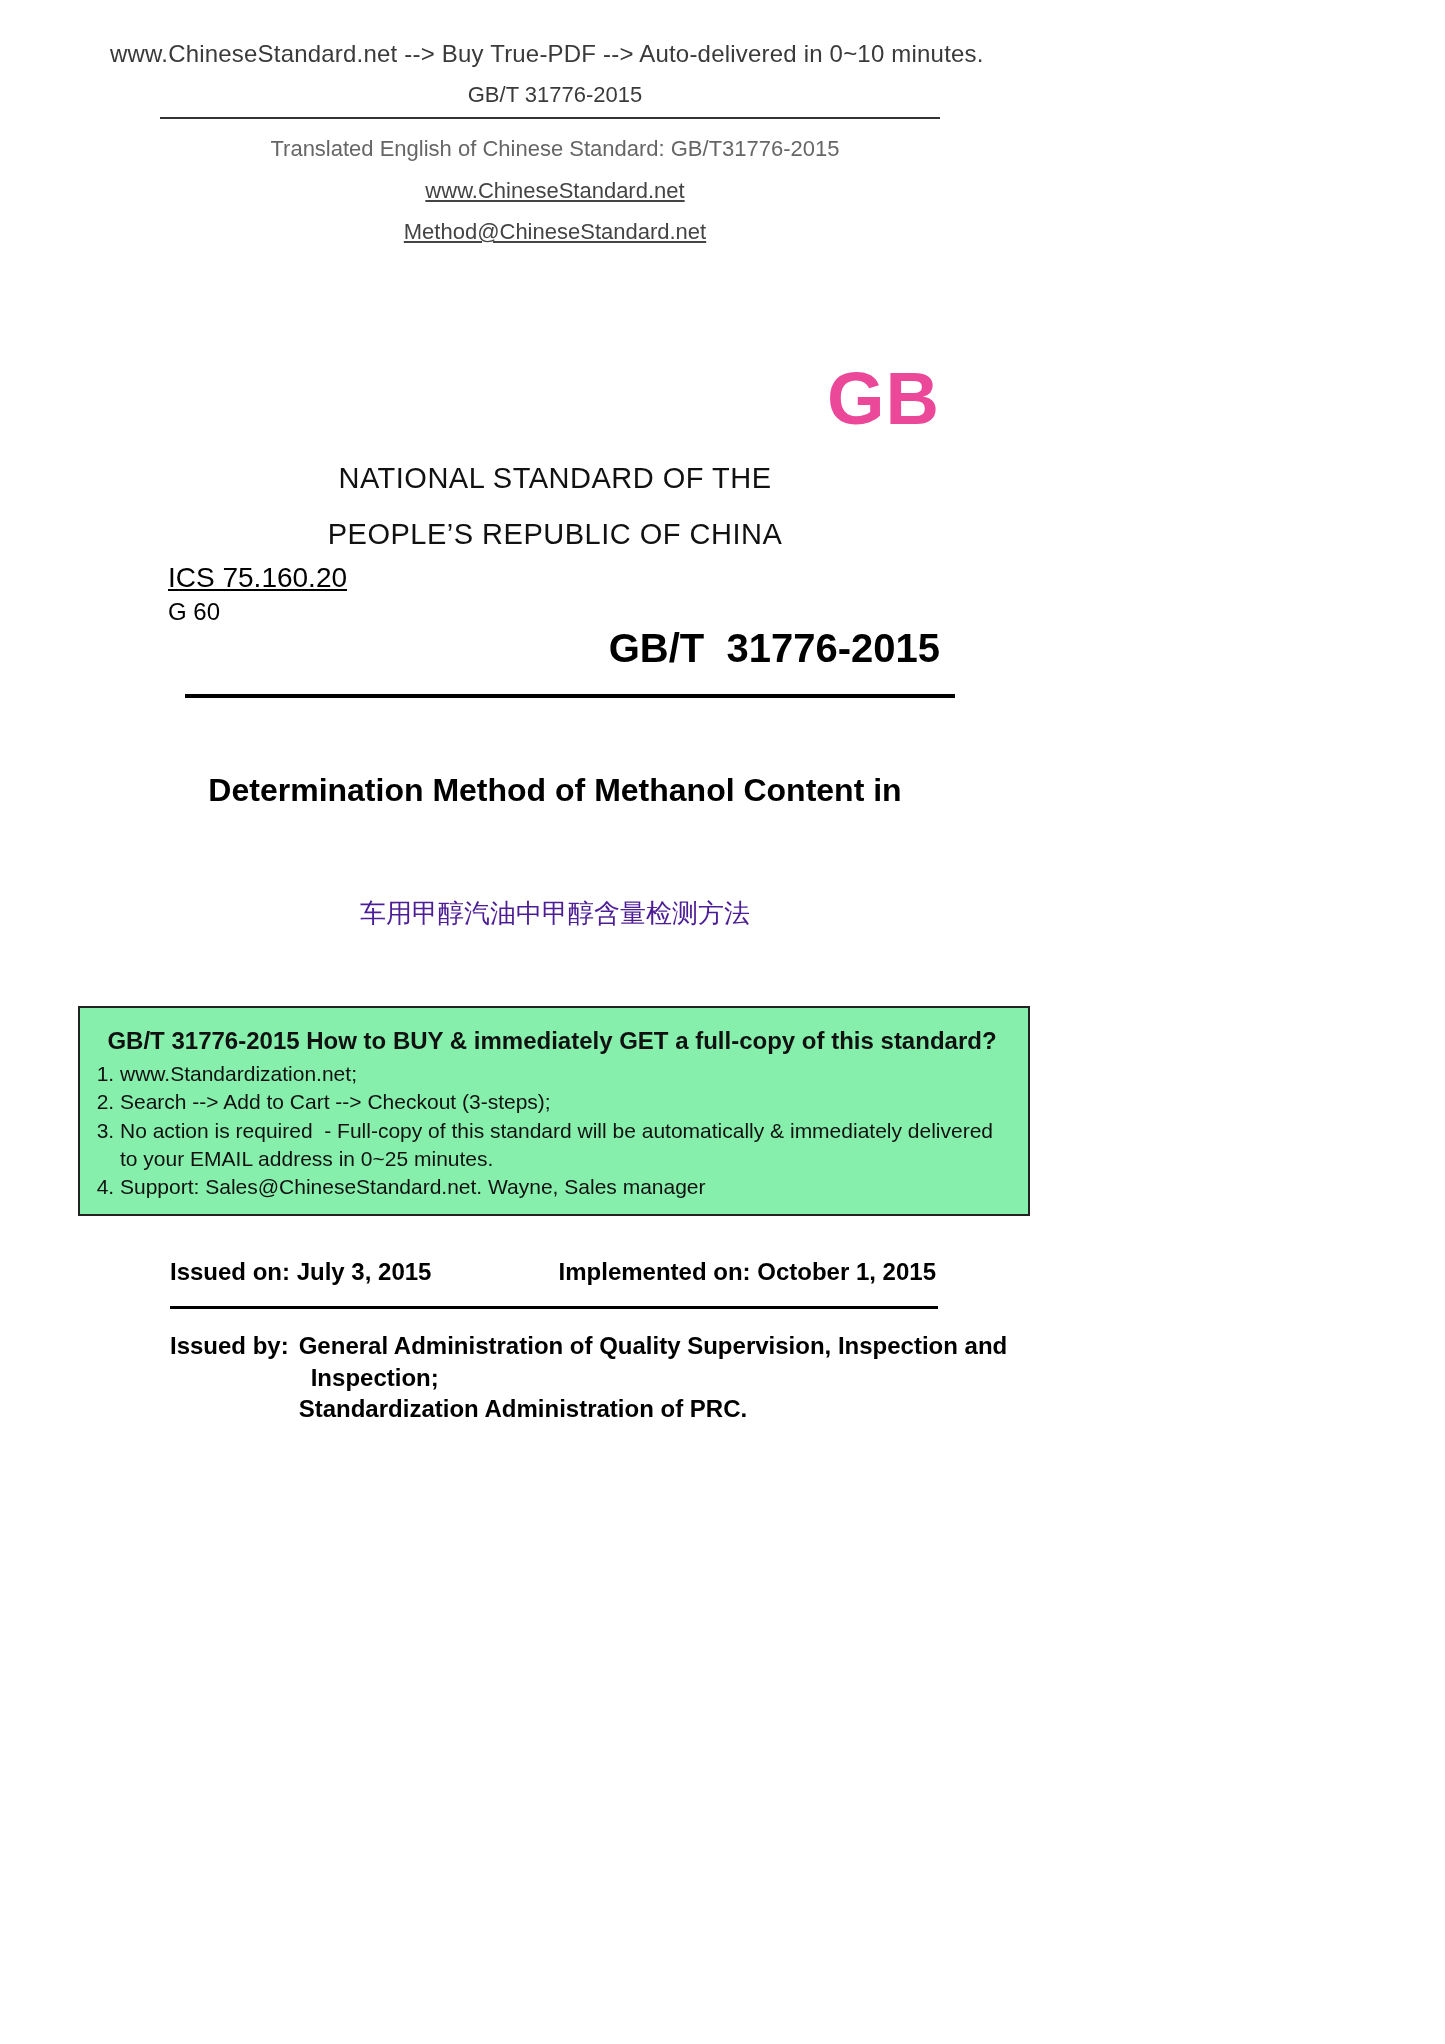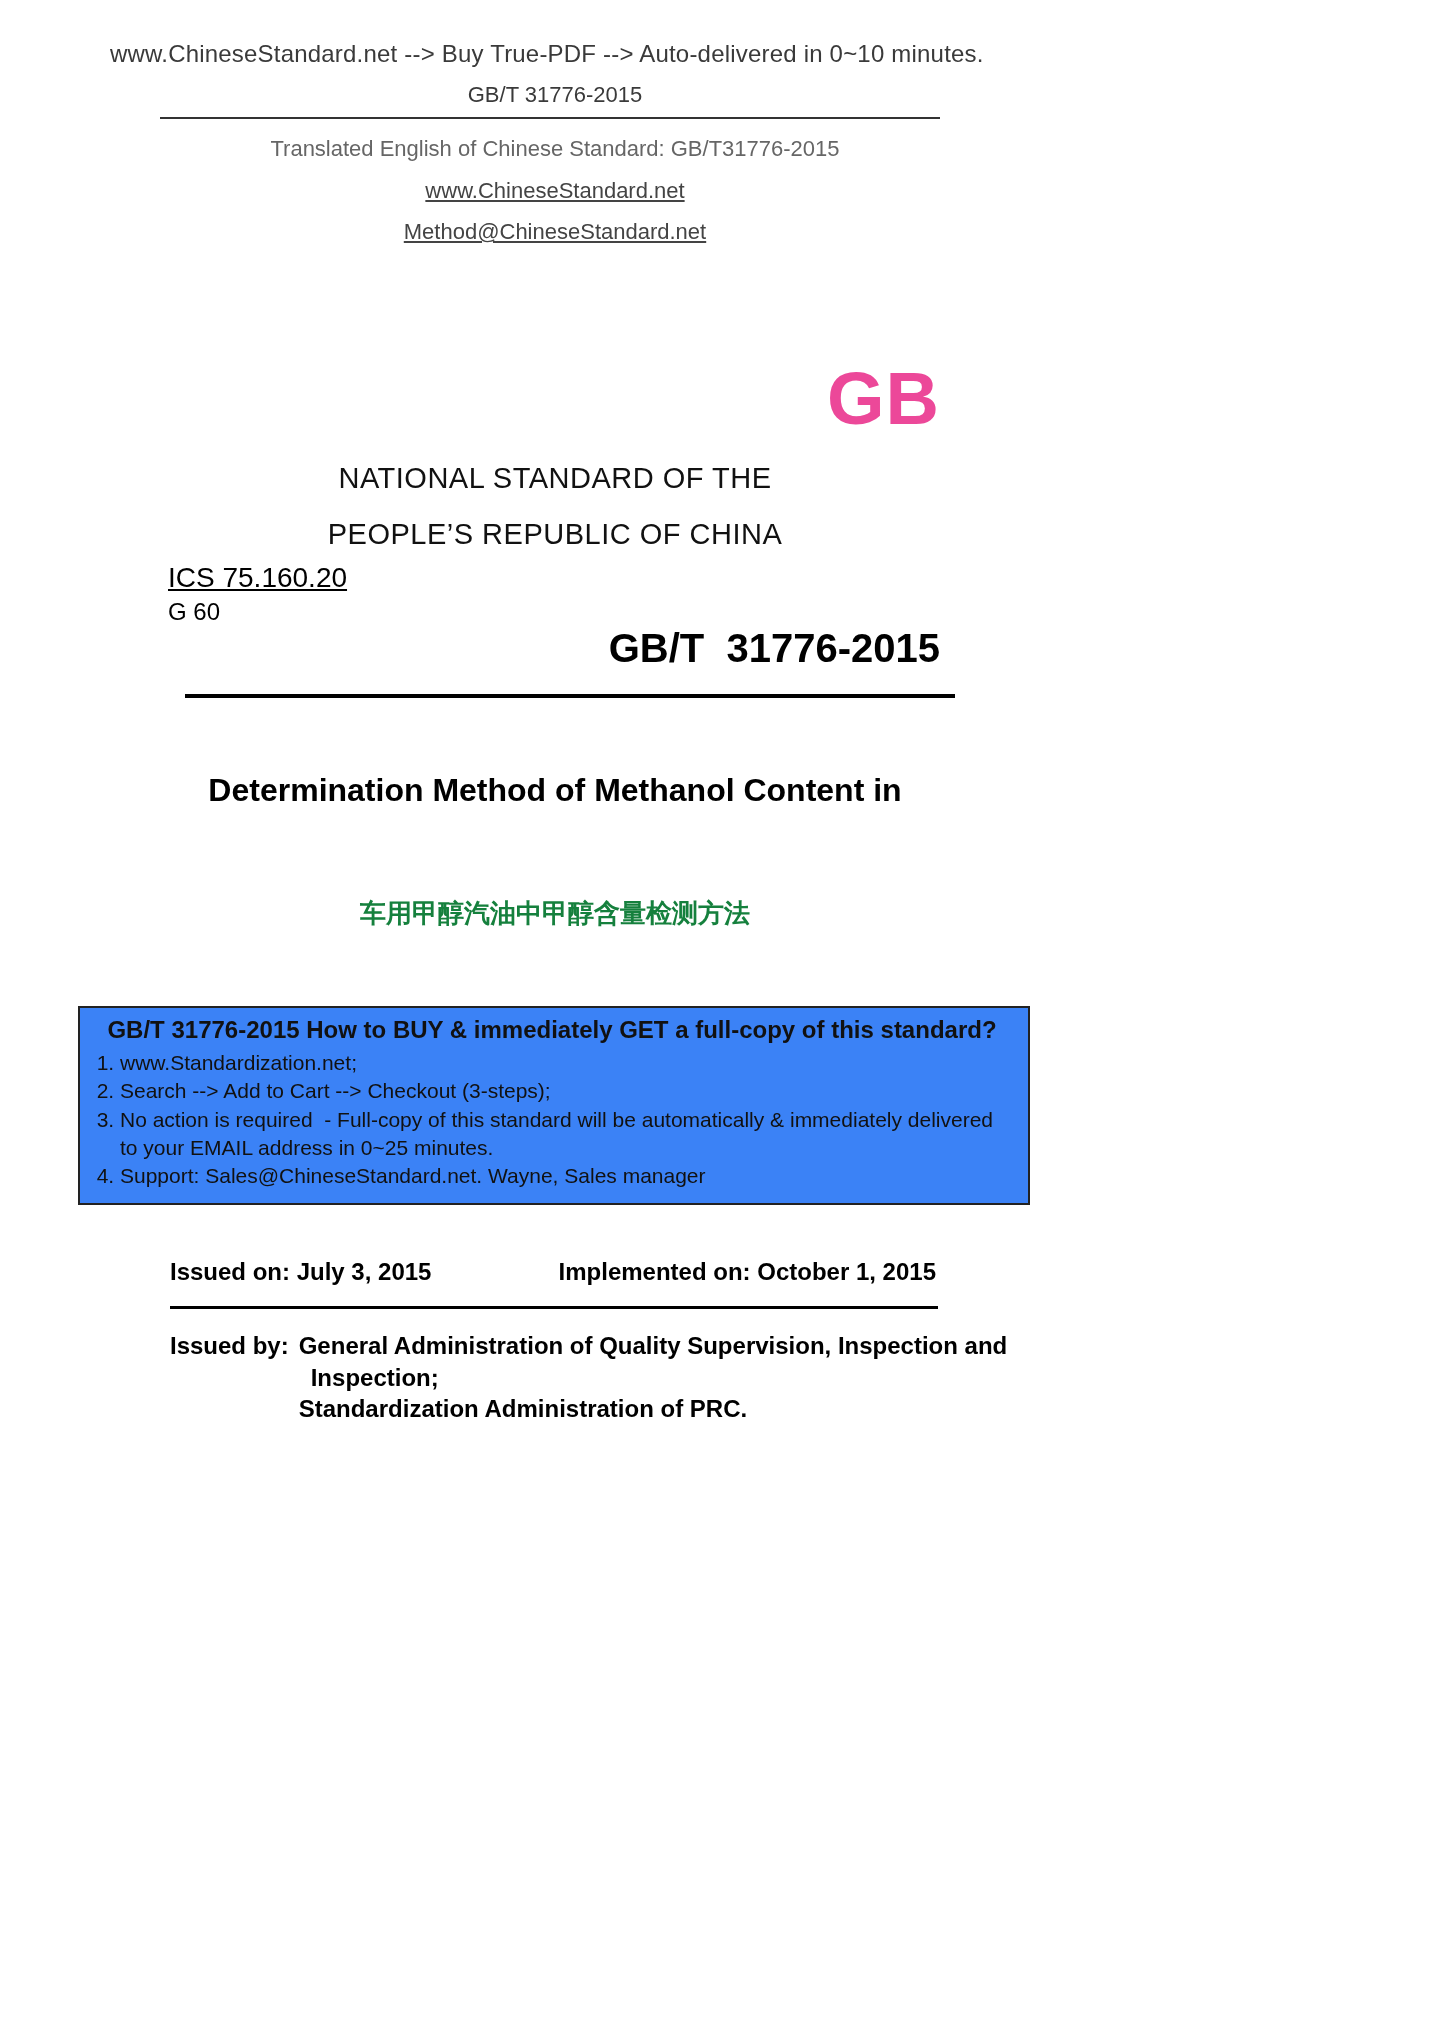--- a/index.html
+++ b/index.html
@@ -26,23 +26,23 @@
   .n1 { top:462px; }
   .n2 { top:518px; }
   .ics { left:168px; top:562px; font-size:28px;text-decoration:underline; }
   .gclass { left:168px; top:598px; font-size:24px; }
   .std-code { top:626px; right:505px; font-size:40px; font-weight:bold; white-space:pre; }
   .rule-thick { left:185px; top:694px; width:770px; height:4px; background:#000; }
 
   .title { font-size:32px; font-weight:bold; white-space:nowrap; }
   .t1 { top:772px;text-align:center; }
   .t2 { top:834px; }
-  .title-cn { top:896px; font-size:26px; color:#15803d;font-weight:bold; }
+  .title-cn { top:896px; font-size:26px; color:#4c1d95; }
 
-  .buy-box { left:78px; top:1006px; width:952px; border:2px solid #222; background:#3b82f6; padding:8px 14px 12px 10px; }
+  .buy-box { left:78px; top:1006px; width:952px; border:2px solid #222; background:#86efac; padding:19px 14px 12px 10px; }
   .buy-heading { text-align:center; font-weight:bold; font-size:24px; color:#111; margin-bottom:5px; }
   .buy-list { font-size:21px; line-height:1.35; color:#111; padding-left:30px; list-style:decimal outside; }
   .buy-list li { white-space:pre-wrap; }
 
   .dates { left:170px; top:1258px; width:766px; display:flex; justify-content:space-between; font-weight:bold; font-size:24px; }
   .rule-dates { left:170px; top:1306px; width:768px; height:3px; background:#000; }
 
   .issued-by { left:170px; top:1330px; display:flex; gap:10px; font-weight:bold; font-size:24px; line-height:1.32; }
   .ib-indent { padding-left:12px; }
 

